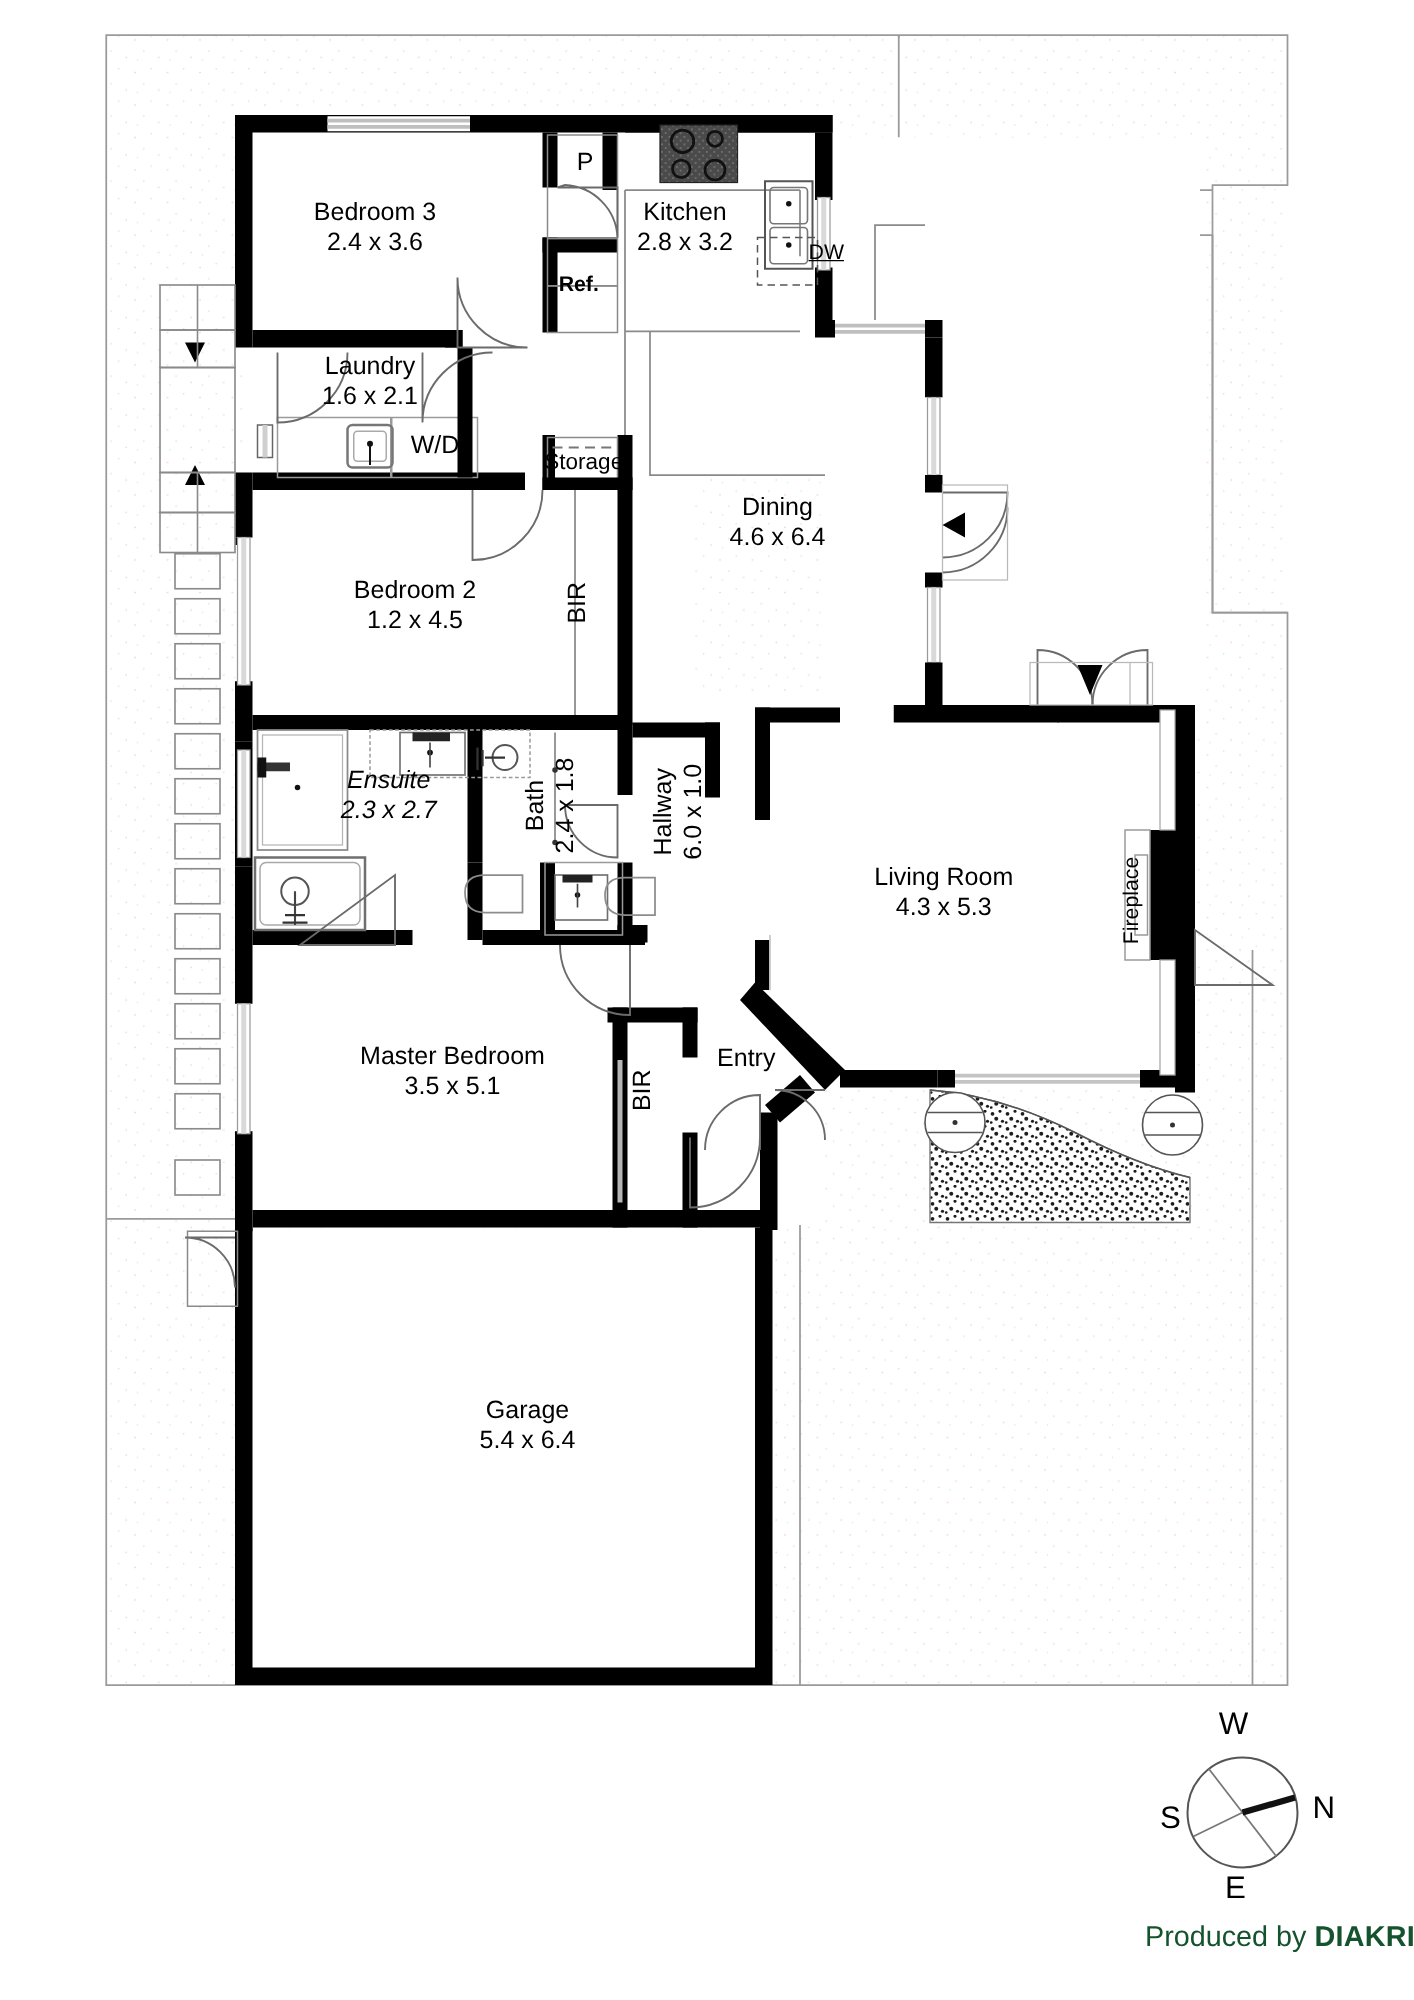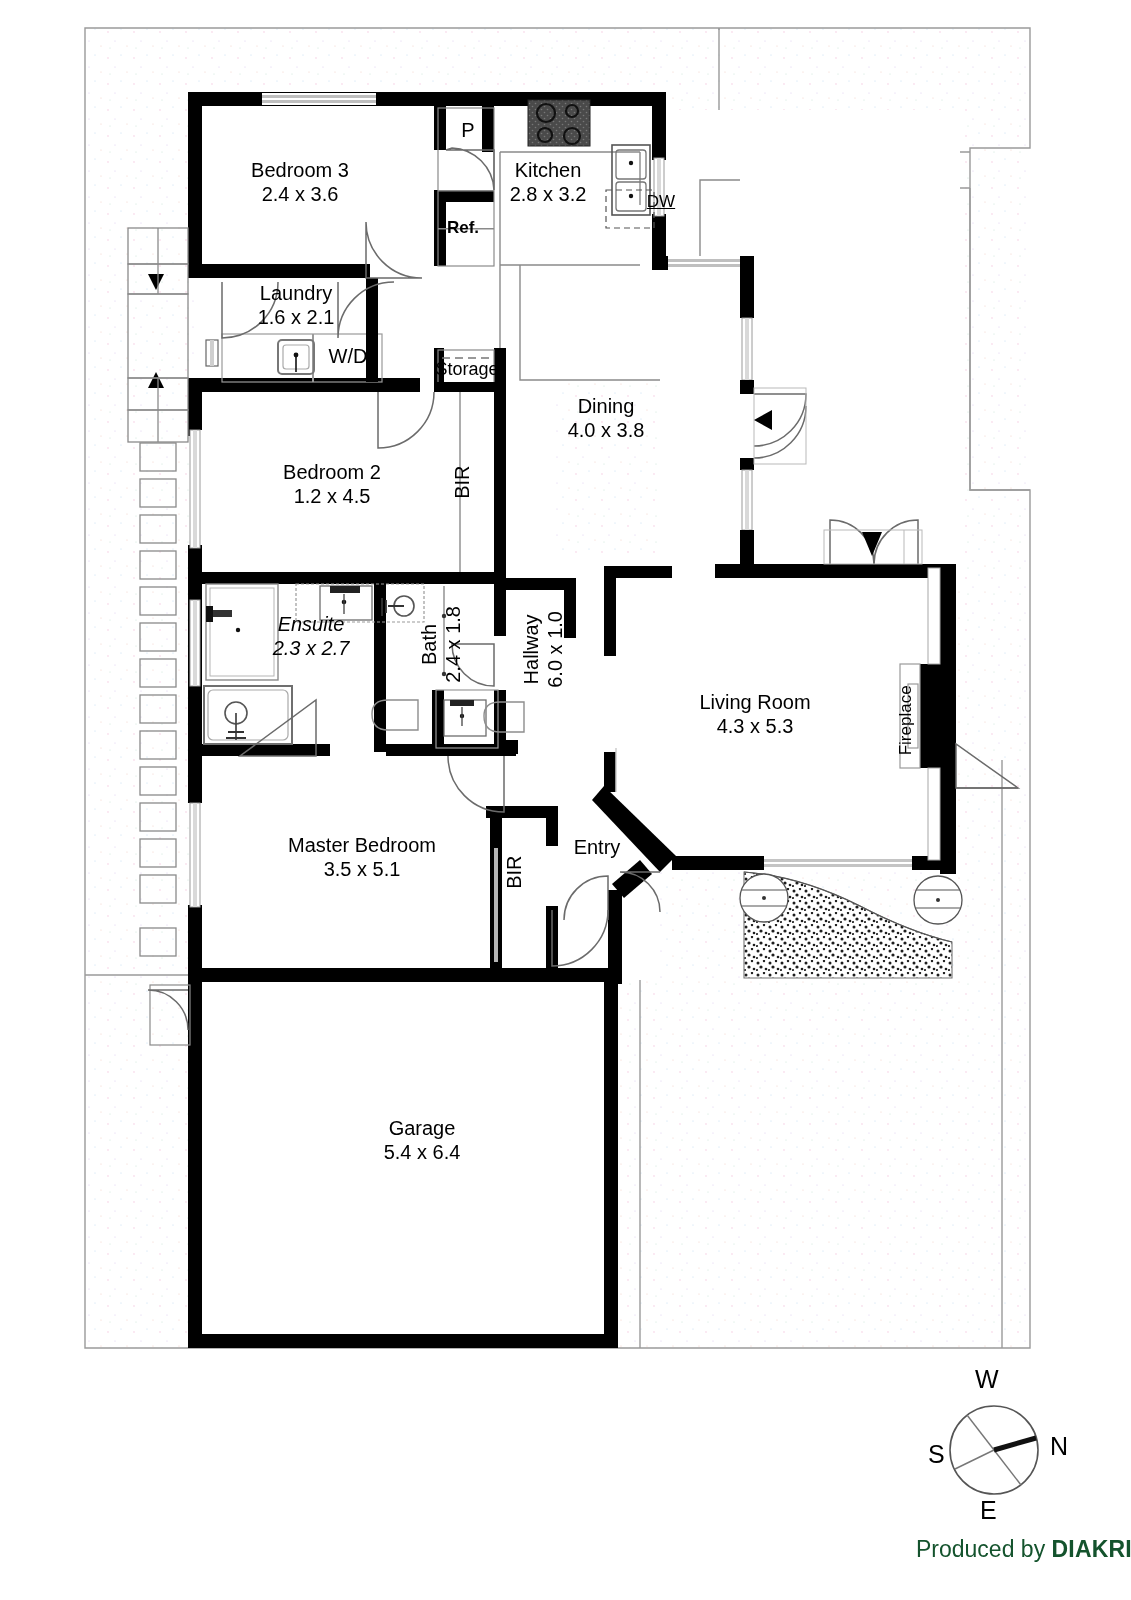--- a/index.html
+++ b/index.html
@@ -381,23 +381,23 @@
   <div class="lbl r20" style="left:196px;top:281px;width:200px;">
     <span class="nm">Laundry</span>
     <span class="dm">1.6 x 2.1</span>
   </div>
 
   <div class="lbl r20" style="left:232px;top:460px;width:200px;">
     <span class="nm">Bedroom 2</span>
     <span class="dm">1.2 x 4.5</span>
   </div>
 
-  <div class="lbl r20" style="left:506px;top:394px;width:200px;">
+  <div class="lbl r20" style="left:522px;top:394px;width:200px;">
     <span class="nm">Dining</span>
-    <span class="dm">4.0 x 3.8</span>
+    <span class="dm">4.6 x 6.4</span>
   </div>
 
   <div class="lbl r20" style="left:218px;top:612px;width:186px;font-style:italic;">
     <span class="nm">Ensuite</span>
     <span class="dm">2.3 x 2.7</span>
   </div>
 
   <div class="lbl r20 rot90" style="left:366px;top:620px;width:150px;">
     <span class="nm">Bath</span>
     <span class="dm">2.4 x 1.8</span>

